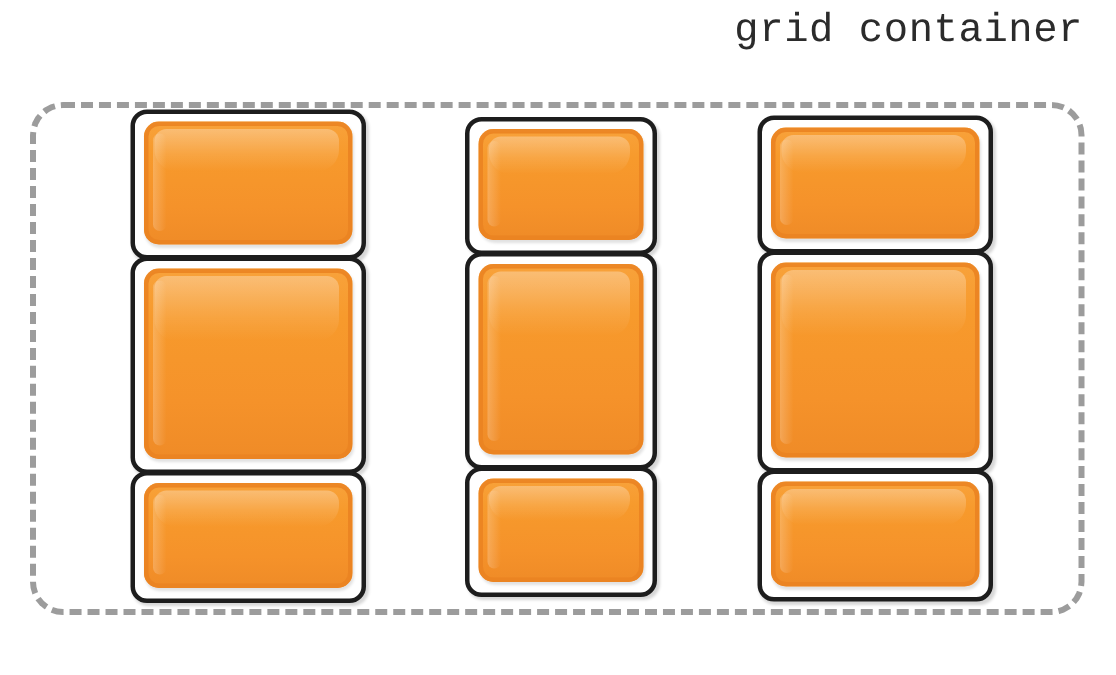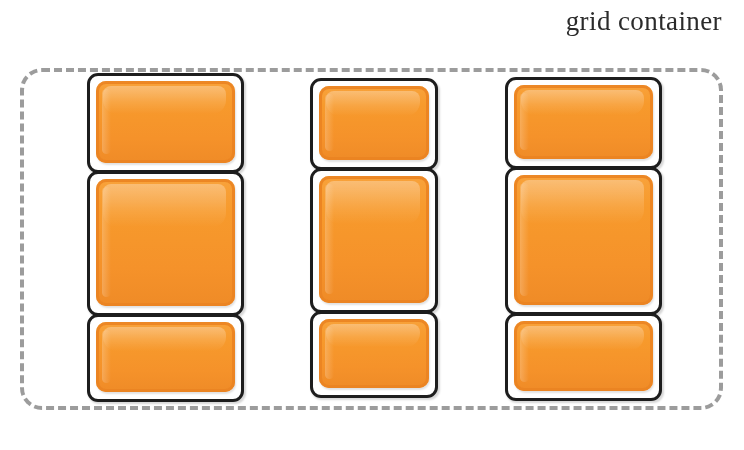--- a/index.html
+++ b/index.html
@@ -16,21 +16,21 @@
     position:absolute;
     left:0;top:0;
     width:744px;height:450px;
   }
 
   
   .title{
     position:absolute;
     right:22px;
     top:5px;
-    font-family:Liberation Serif, serif;
+    font-family:Liberation Mono, monospace;
     font-size:27px;
     font-weight:400;
     letter-spacing:0.4px;
     color:#2b2b2b;
     line-height:1.2;
     white-space:nowrap;
     user-select:none;
   }
 
   

